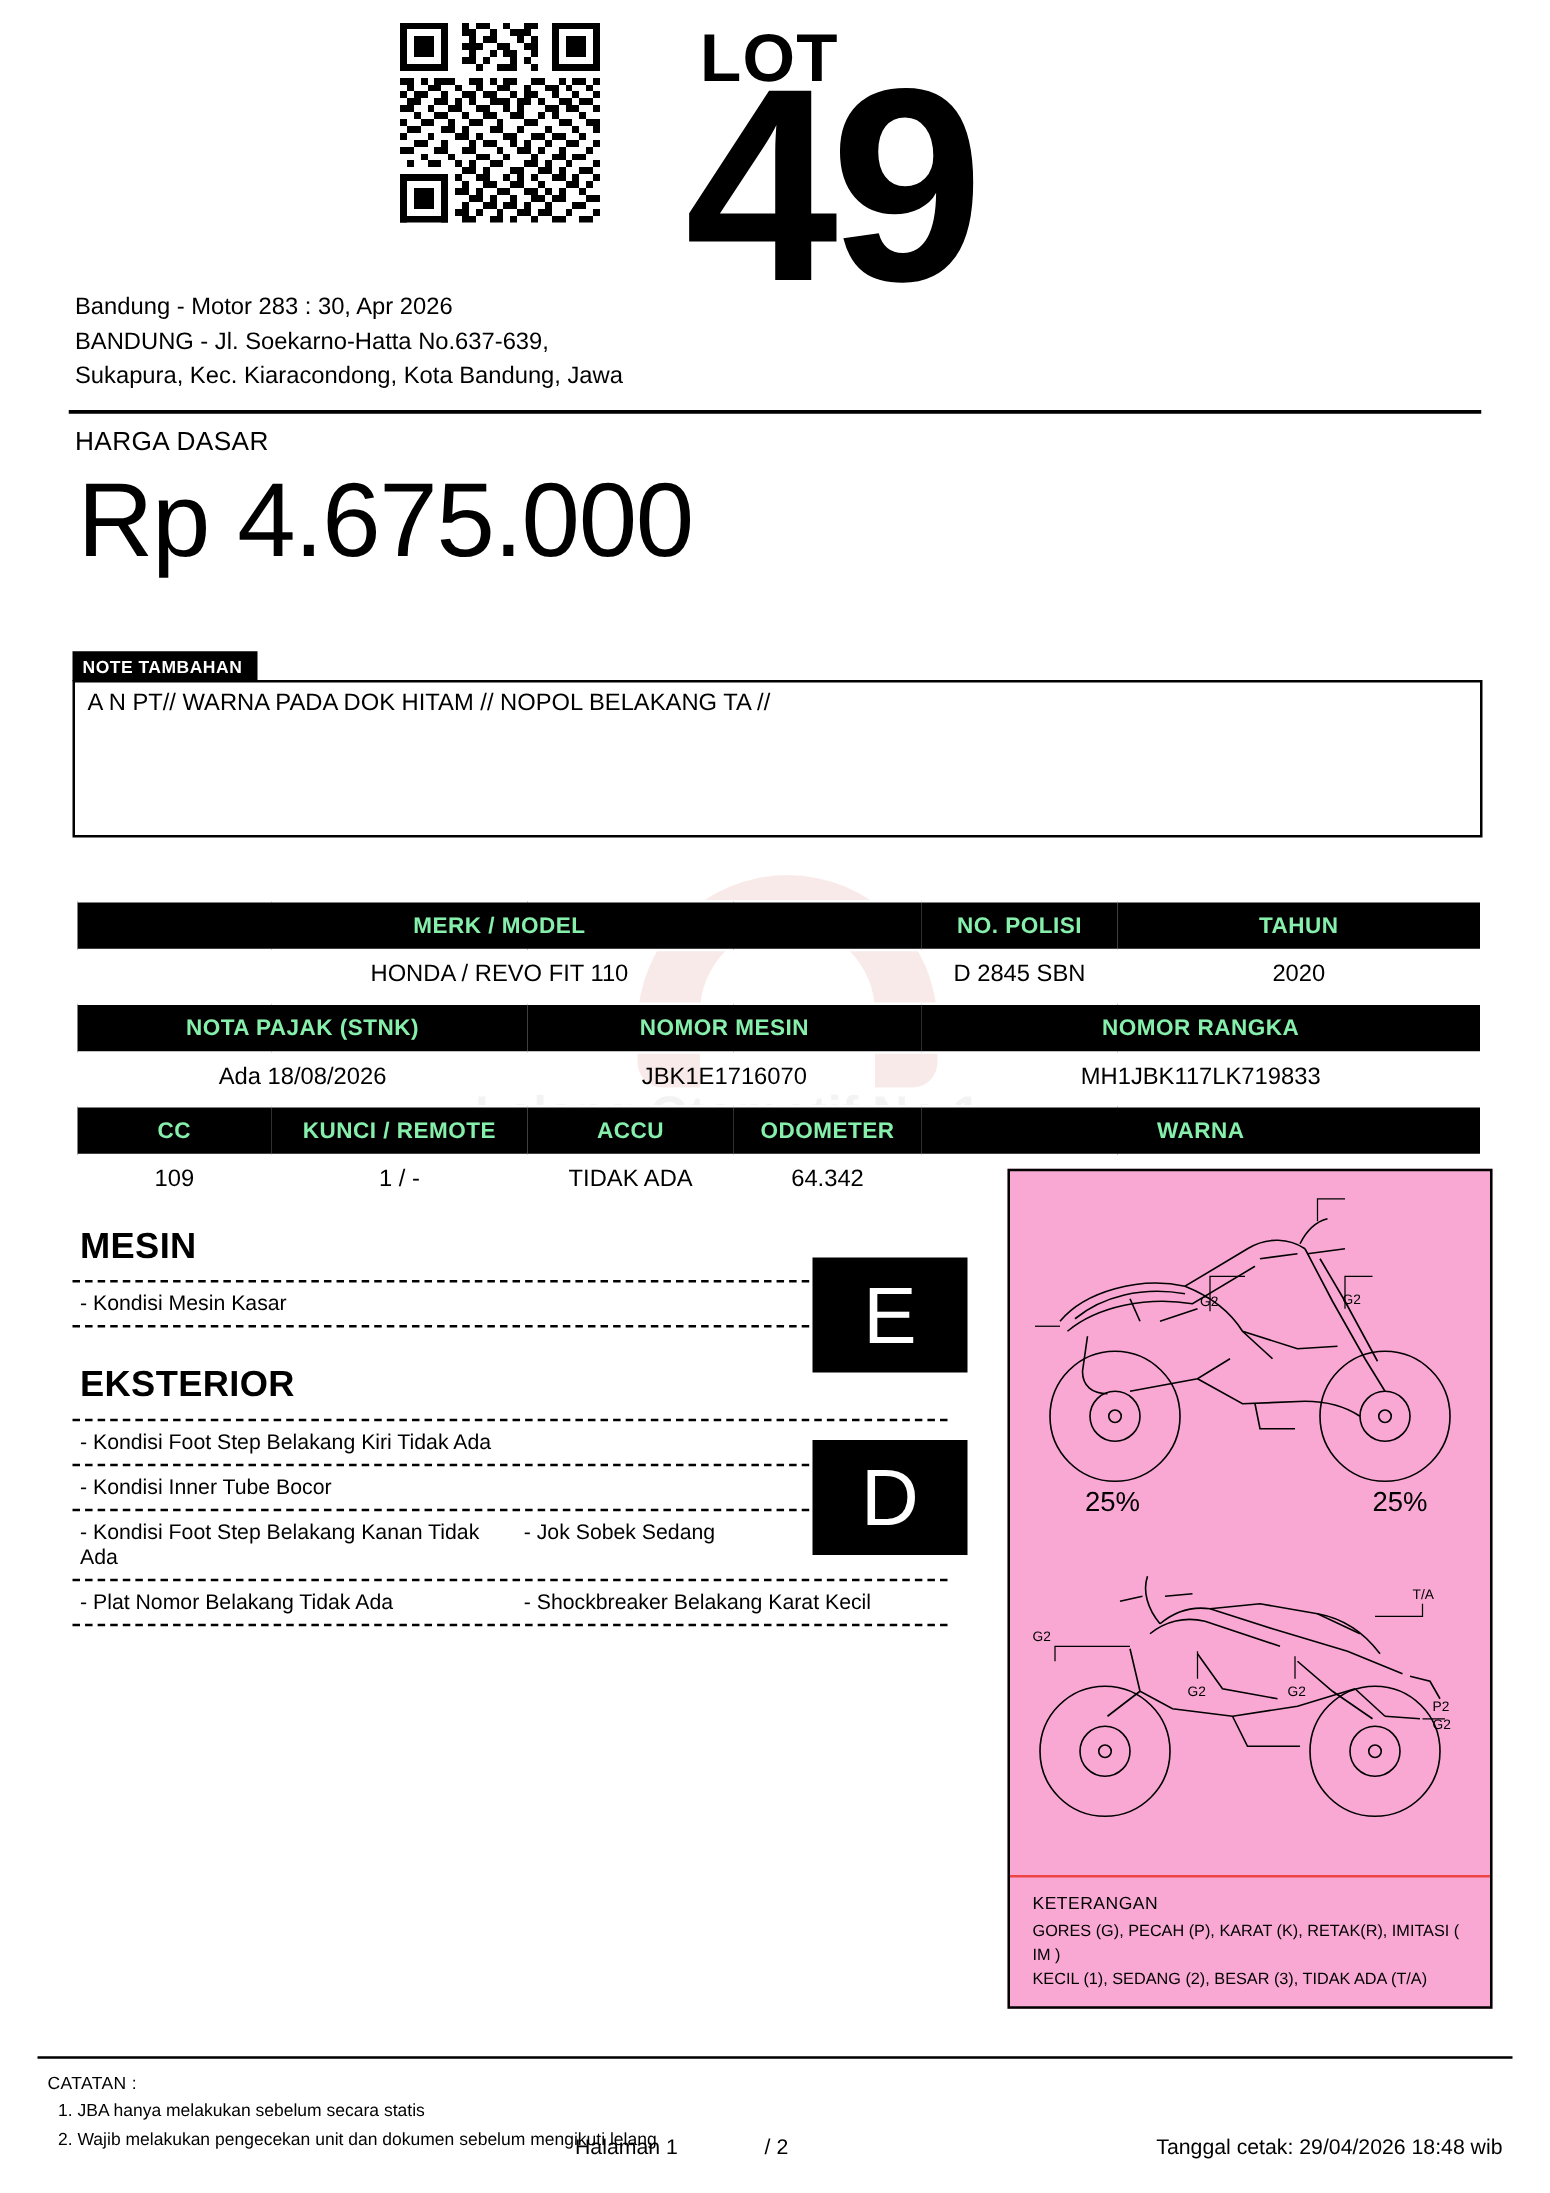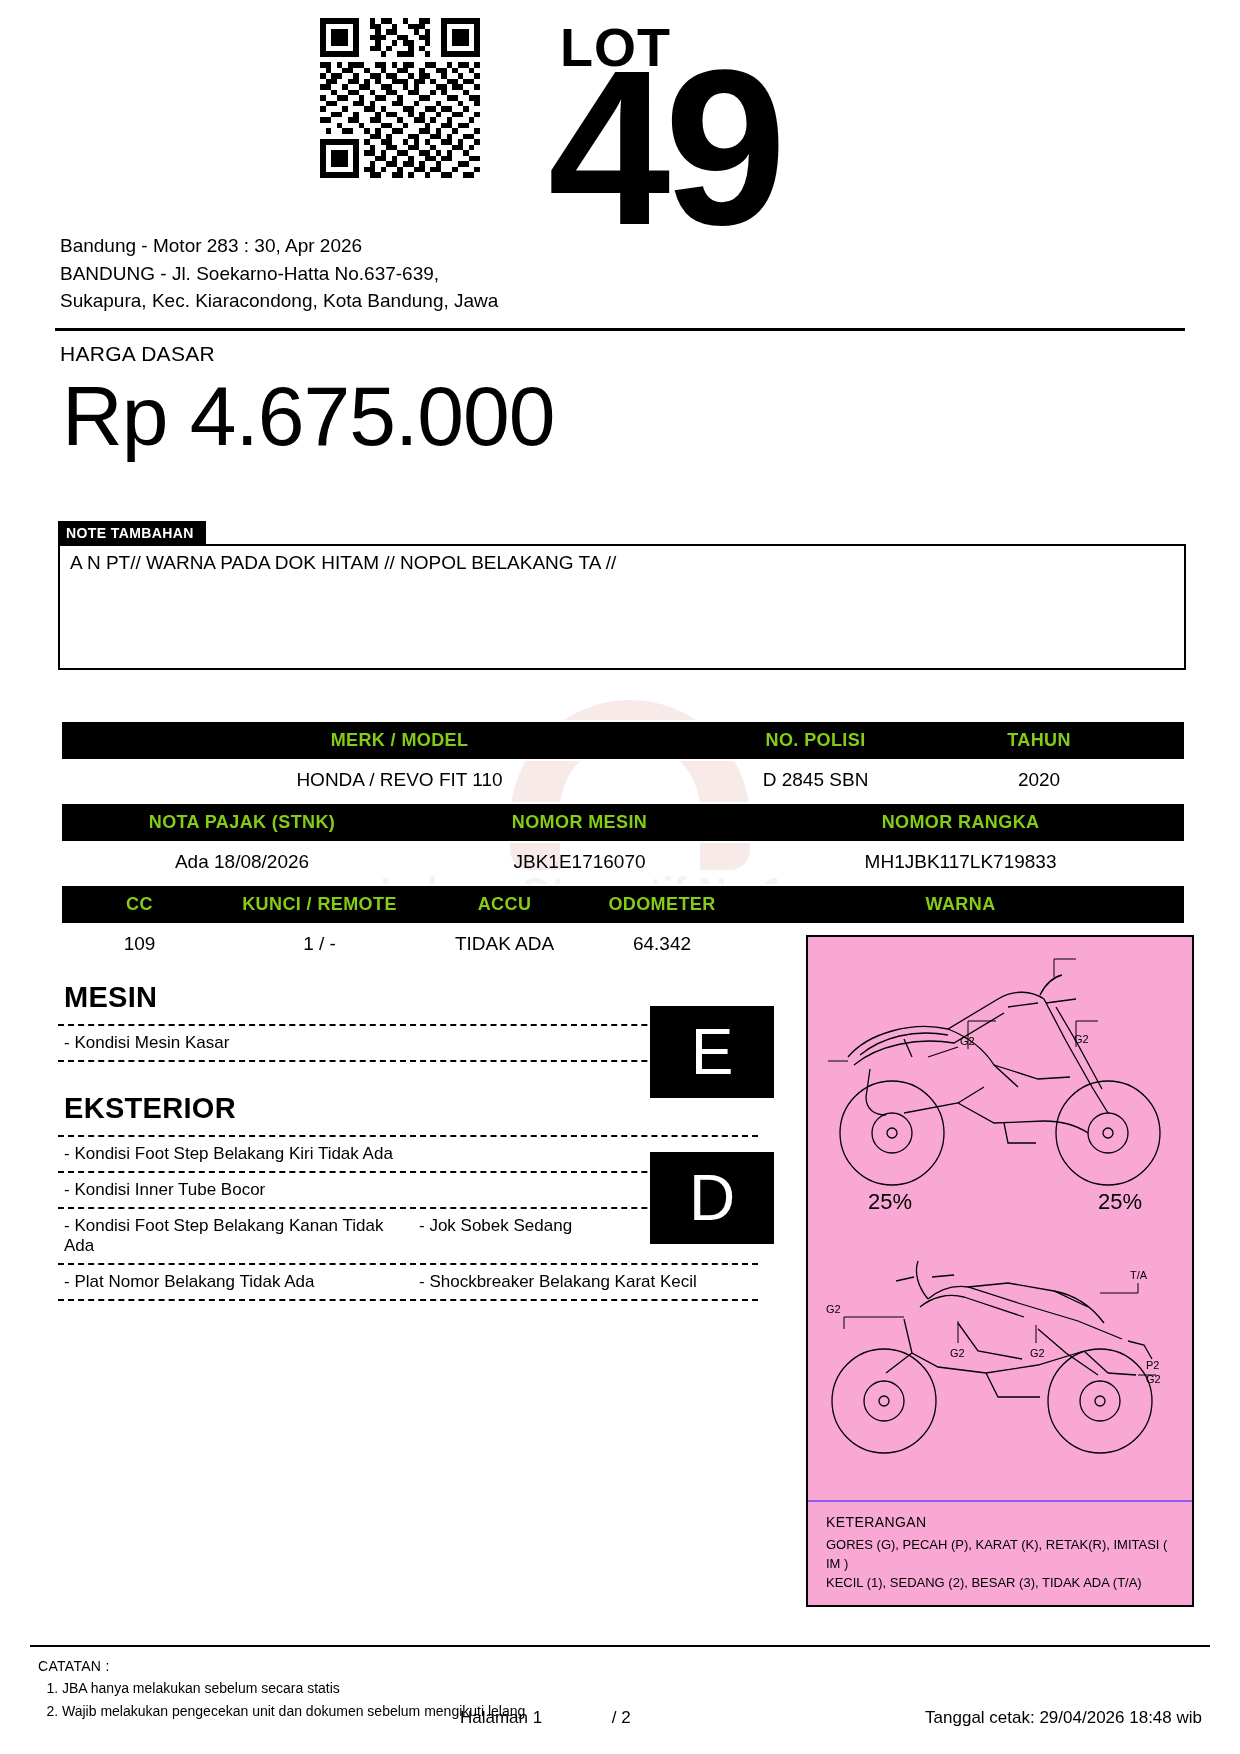--- a/index.html
+++ b/index.html
@@ -127,21 +127,21 @@
   
   .tbl {
     position: absolute;
     left: 62px; top: 720px;
     width: 1122px;
     border-collapse: collapse;
     table-layout: fixed;
   }
   .tbl th {
     background: #000;
-    color: #84cc16;
+    color: #86efac;
     font-size: 18px;
     font-weight: bold;
     padding: 8px 4px;
     text-align: center;
     letter-spacing: .4px;
     border: 2px solid #fff;
     border-left: none; border-right: none;
   }
   .tbl td {
     font-size: 19px;
@@ -201,21 +201,21 @@
   .pct {
     position: absolute;
     font-size: 22px;
   }
   .pct-left  { left: 60px;  top: 252px; }
   .pct-right { left: 290px; top: 252px; }
   .keterangan {
     position: absolute;
     left: 0; bottom: 0;
     width: 100%;
-    border-top: 2px solid #8b5cf6;
+    border-top: 2px solid #ef4444;
     padding: 10px 12px 12px 18px;
     font-size: 13px;
     line-height: 1.45;
   }
   .keterangan .kt-title { font-size: 14px; letter-spacing:.4px; margin-bottom: 4px; }
 
   
   .footer-hr {
     position: absolute;
     left: 30px; top: 1645px;

